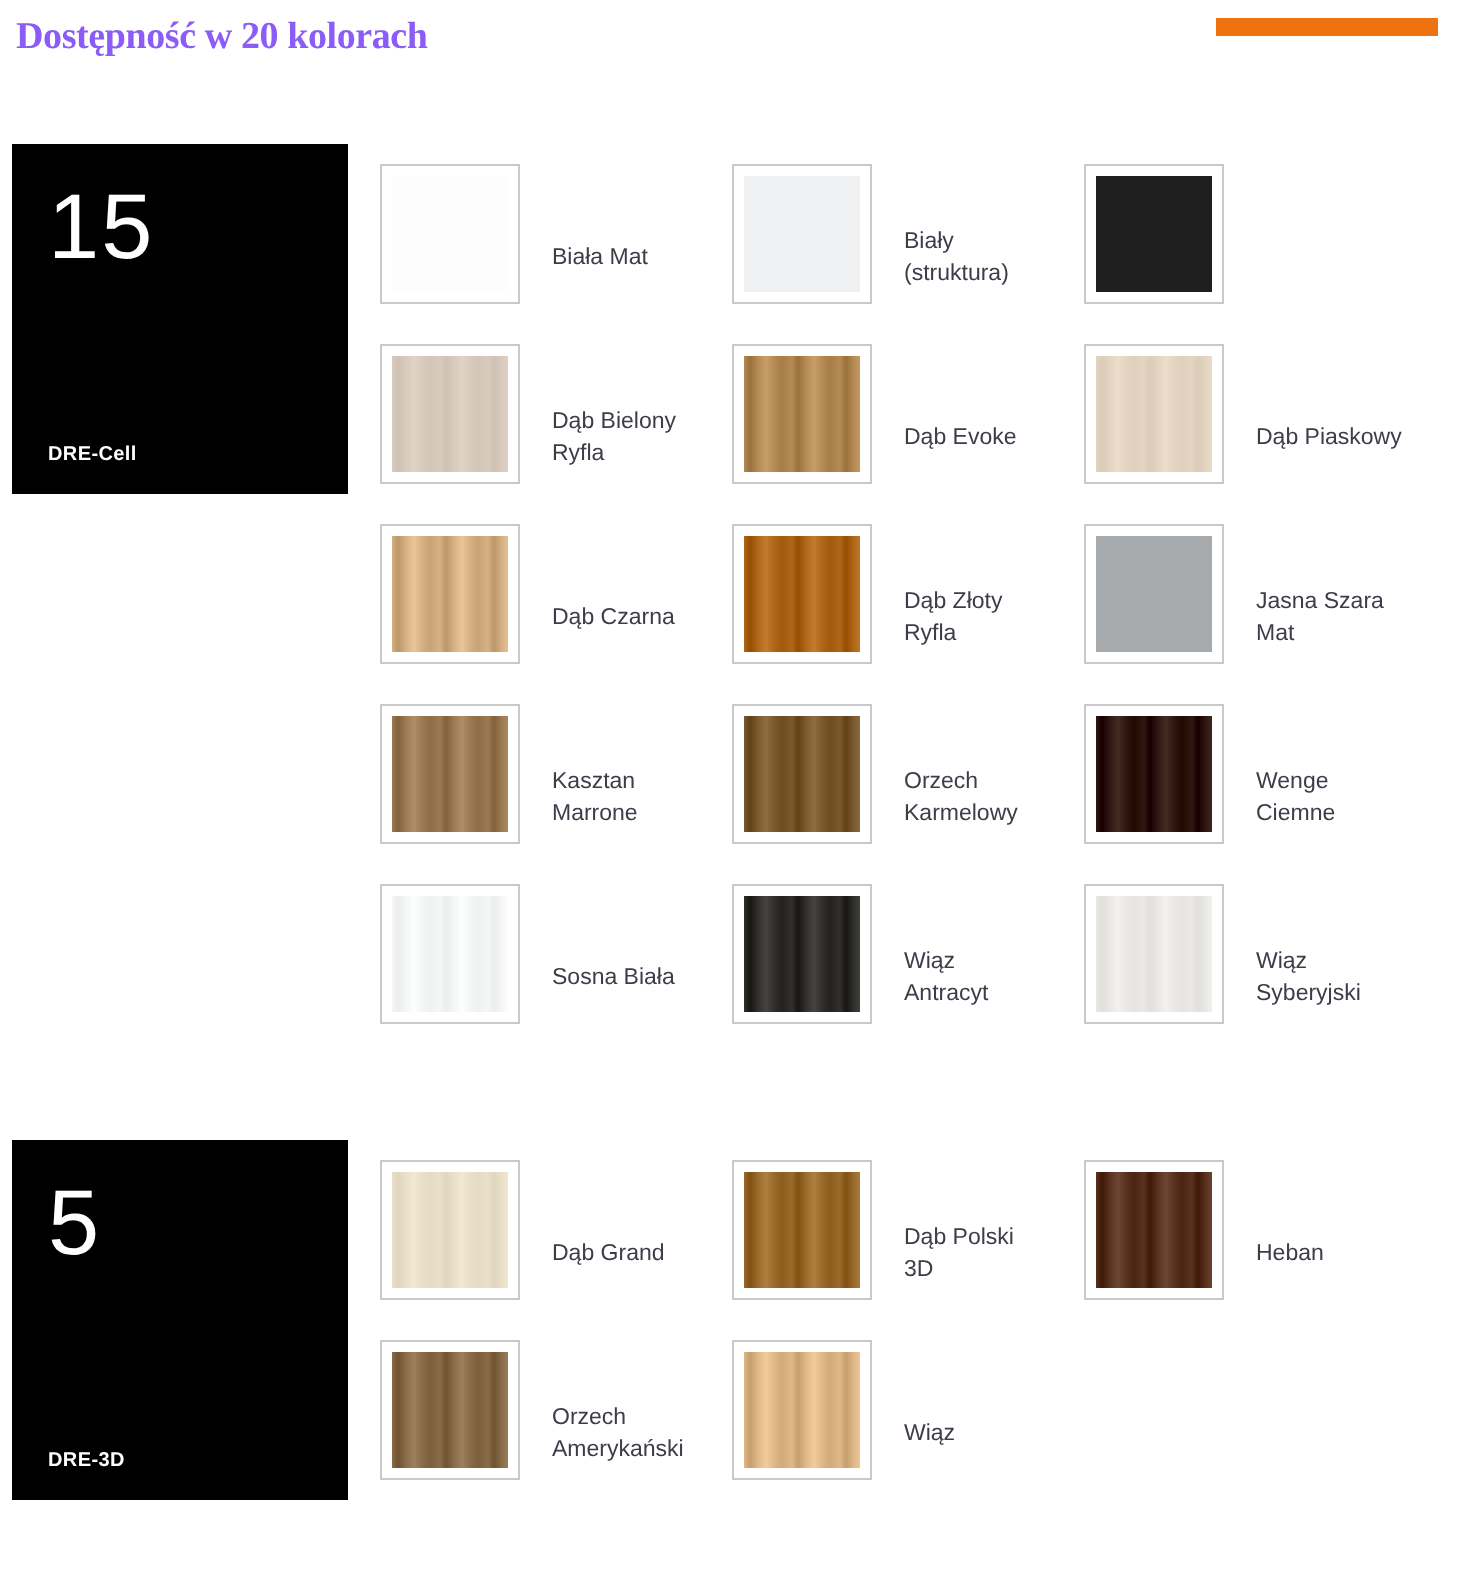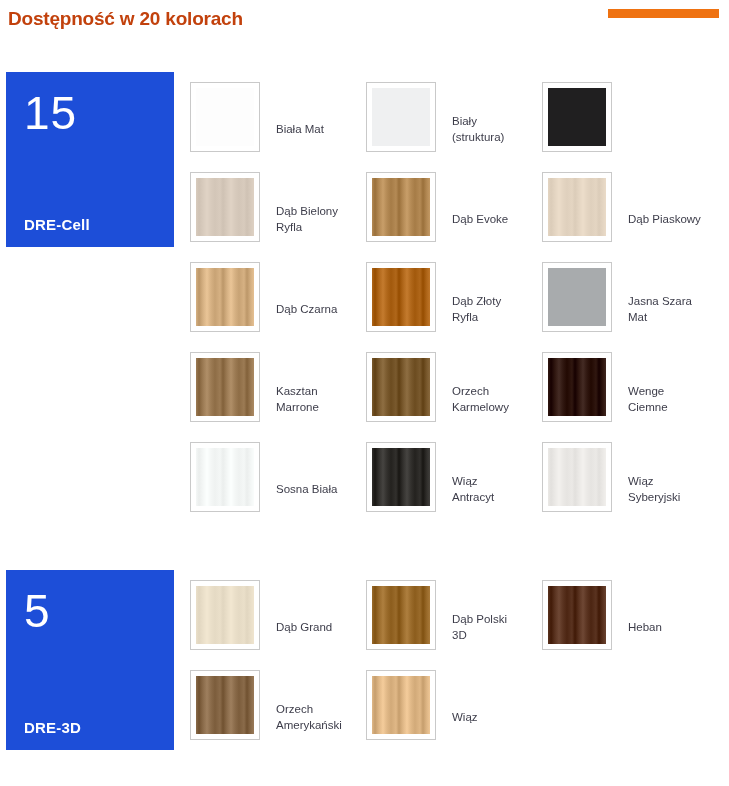--- a/index.html
+++ b/index.html
@@ -21,58 +21,59 @@
     position: relative;
     height: 56px;
   }
   .page-title {
     position: absolute;
     left: 8px;
     top: 8px;
     font-size: 19px;
     font-weight: bold;
     letter-spacing: -0.2px;
-    color: #c2410c;
+    color: #8b5cf6;
     white-space: nowrap;
+    font-family: Liberation Serif, serif;
   }
   .accent-bar {
     position: absolute;
     left: 608px;
     top: 9px;
     width: 111px;
     height: 9px;
     background: #ef7211;
   }
 
   
   .group {
     position: relative;
     display: flex;
     align-items: flex-start;
   }
   .group-badge {
     position: relative;
     flex: 0 0 auto;
     width: 168px;
-    background: #1d4ed8;
+    background: #000000;
     color: #ffffff;
     box-sizing: border-box;
     padding: 18px 18px 14px 18px;
     display: flex;
     flex-direction: column;
     justify-content: space-between;
   }
   .group-badge .count {
     font-size: 46px;
     line-height: 1;
     font-weight: 300;
     letter-spacing: 1px;
   }
   .group-badge .badge-name {
-    font-size: 15px;
+    font-size: 10px;
     font-weight: bold;
     letter-spacing: 0.2px;
   }
 
   .swatch-grid {
     flex: 1 1 auto;
     display: flex;
     flex-wrap: wrap;
     align-content: flex-start;
     box-sizing: border-box;

